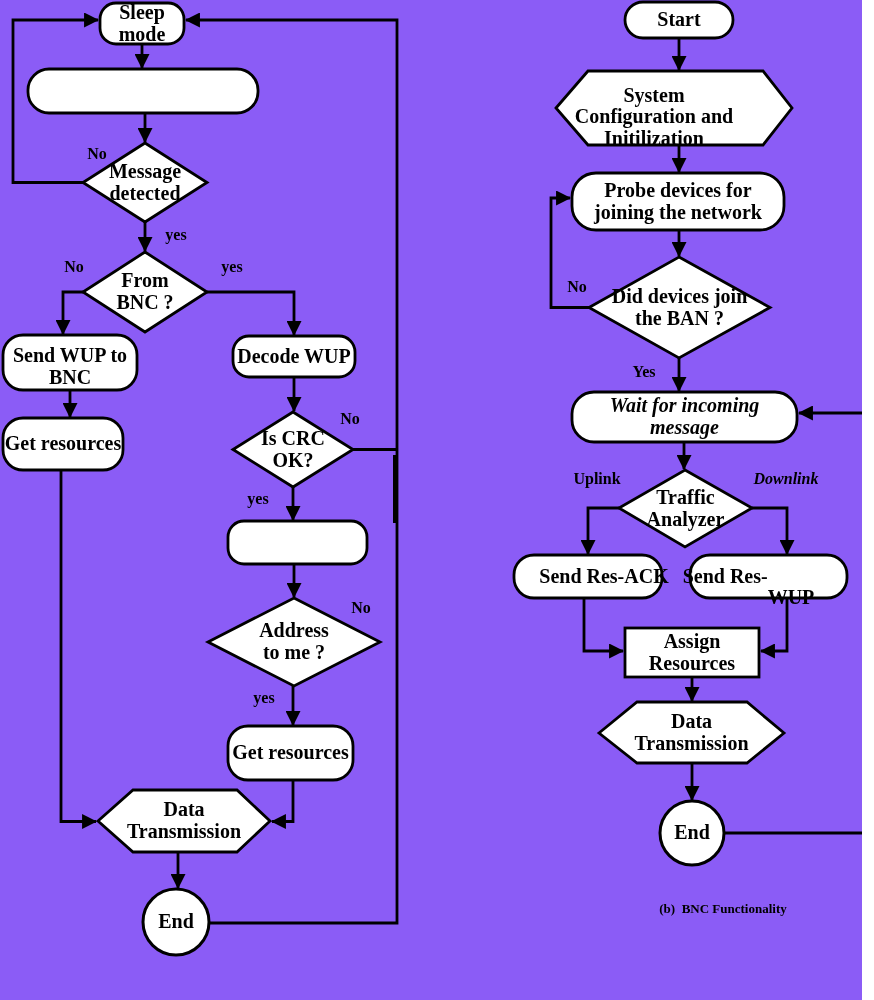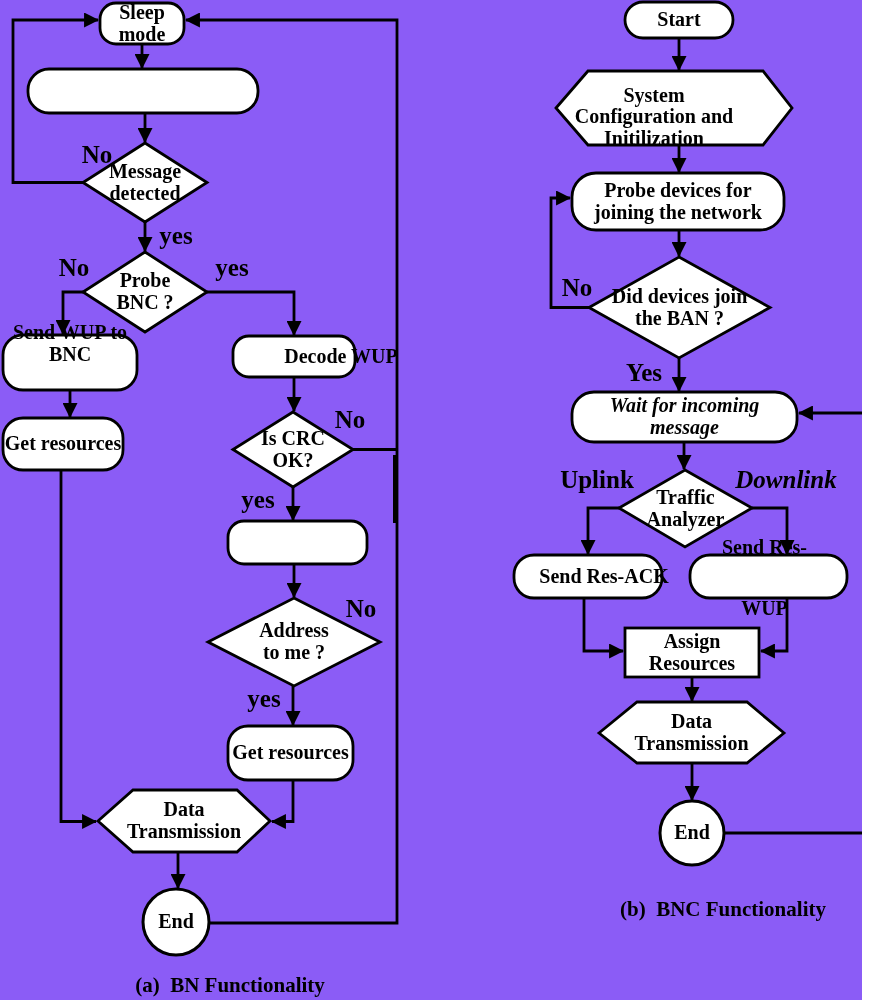--- a/index.html
+++ b/index.html
@@ -7,22 +7,22 @@
     position:relative;width:862px;height:1000px;background:#8b5cf6;
     font-family:"Liberation Serif","DejaVu Serif",serif;color:#000;
     overflow:hidden;
   }
   .canvas svg{position:absolute;left:0;top:0;}
   .lbl{
     position:absolute;display:flex;align-items:center;justify-content:center;
     text-align:center;font-weight:bold;font-size:20px;line-height:1.08;
     white-space:pre-wrap;pointer-events:none;
   }
-  .edge-lbl{font-size:25px;}
-  .caption{font-size:21px;}
+  .edge-lbl{font-size:16px;}
+  .caption{font-size:13px;}
   .wup-drop{position:relative;top:3px;display:inline-block;margin-top:36px;}
 </style>
 </head>
 <body>
 
 <div class="canvas">
 
   <svg width="874" height="1000" viewBox="0 0 874 1000">
     <defs>
       <marker id="arrow" markerUnits="userSpaceOnUse" markerWidth="15" markerHeight="15" viewBox="0 0 14 14" refX="13" refY="7" orient="auto">
@@ -94,35 +94,34 @@
       <rect x="625" y="628" width="134" height="49"></rect>
       <polygon points="599,733 637,702 747,702 784,733 747,763 637,763"></polygon>
       <circle cx="692" cy="833" r="32" stroke-width="3"></circle>
     </g>
   </svg>
 
   <div class="lbl" style="left:100px;top:3px;width:84px;height:41px;">Sleep
 mode</div>
   <div class="lbl" style="left:83px;top:143px;width:124px;height:79px;">Message
 detected</div>
-  <div class="lbl" style="left:83px;top:252px;width:124px;height:80px;">Probe
+  <div class="lbl" style="left:83px;top:252px;width:124px;height:80px;">From
 BNC ?</div>
-  <div class="lbl" style="left:3px;top:316px;width:134px;height:55px;">Send WUP to
+  <div class="lbl" style="left:3px;top:339px;width:134px;height:55px;">Send WUP to
 BNC</div>
   <div class="lbl" style="left:3px;top:418px;width:120px;height:52px;">Get resources</div>
-  <div class="lbl" style="left:233px;top:336px;width:122px;height:41px;padding-left:47px;">Decode WUP</div>
+  <div class="lbl" style="left:233px;top:336px;width:122px;height:41px;">Decode WUP</div>
   <div class="lbl" style="left:233px;top:412px;width:120px;height:75px;">Is CRC
 OK?</div>
   <div class="lbl" style="left:208px;top:598px;width:172px;height:88px;">Address
 to me ?</div>
   <div class="lbl" style="left:228px;top:726px;width:125px;height:54px;">Get resources</div>
   <div class="lbl" style="left:98px;top:790px;width:172px;height:62px;">Data
 Transmission</div>
   <div class="lbl" style="left:143px;top:889px;width:66px;height:66px;">End</div>
-  <div class="lbl caption" style="left:105px;top:971px;width:250px;height:28px;">(a)  BN Functionality</div>
 
   <div class="lbl edge-lbl" style="left:75px;top:142px;width:44px;height:24px;">No</div>
   <div class="lbl edge-lbl" style="left:154px;top:223px;width:44px;height:24px;">yes</div>
   <div class="lbl edge-lbl" style="left:52px;top:255px;width:44px;height:24px;">No</div>
   <div class="lbl edge-lbl" style="left:210px;top:255px;width:44px;height:24px;">yes</div>
   <div class="lbl edge-lbl" style="left:328px;top:407px;width:44px;height:24px;">No</div>
   <div class="lbl edge-lbl" style="left:236px;top:487px;width:44px;height:24px;">yes</div>
   <div class="lbl edge-lbl" style="left:339px;top:596px;width:44px;height:24px;">No</div>
   <div class="lbl edge-lbl" style="left:242px;top:686px;width:44px;height:24px;">yes</div>
 
@@ -132,21 +131,21 @@
 Initilization</div>
   <div class="lbl" style="left:572px;top:173px;width:212px;height:57px;">Probe devices for
 joining the network</div>
   <div class="lbl" style="left:589px;top:257px;width:181px;height:101px;">Did devices join
 the BAN ?</div>
   <div class="lbl" style="left:572px;top:392px;width:225px;height:50px;font-style:italic;">Wait for incoming
 message</div>
   <div class="lbl" style="left:619px;top:470px;width:133px;height:77px;">Traffic
 Analyzer</div>
   <div class="lbl" style="left:514px;top:555px;width:148px;height:43px;padding-left:16px;">Send Res-ACK</div>
-  <div class="lbl" style="left:686px;top:555px;width:157px;height:43px;flex-direction:column;"><span>Send Res-</span><span class="wup-drop">WUP</span></div>
+  <div class="lbl" style="left:670px;top:555px;width:157px;height:43px;"><span>Send Res-</span><span class="wup-drop">WUP</span></div>
   <div class="lbl" style="left:625px;top:628px;width:134px;height:49px;">Assign
 Resources</div>
   <div class="lbl" style="left:599px;top:702px;width:185px;height:61px;">Data
 Transmission</div>
   <div class="lbl" style="left:659px;top:800px;width:66px;height:66px;">End</div>
   <div class="lbl caption" style="left:588px;top:895px;width:270px;height:28px;">(b)  BNC Functionality</div>
 
   <div class="lbl edge-lbl" style="left:555px;top:275px;width:44px;height:24px;">No</div>
   <div class="lbl edge-lbl" style="left:622px;top:360px;width:44px;height:24px;">Yes</div>
   <div class="lbl edge-lbl" style="left:552px;top:467px;width:90px;height:24px;font-family:Liberation Serif, serif;">Uplink</div>

